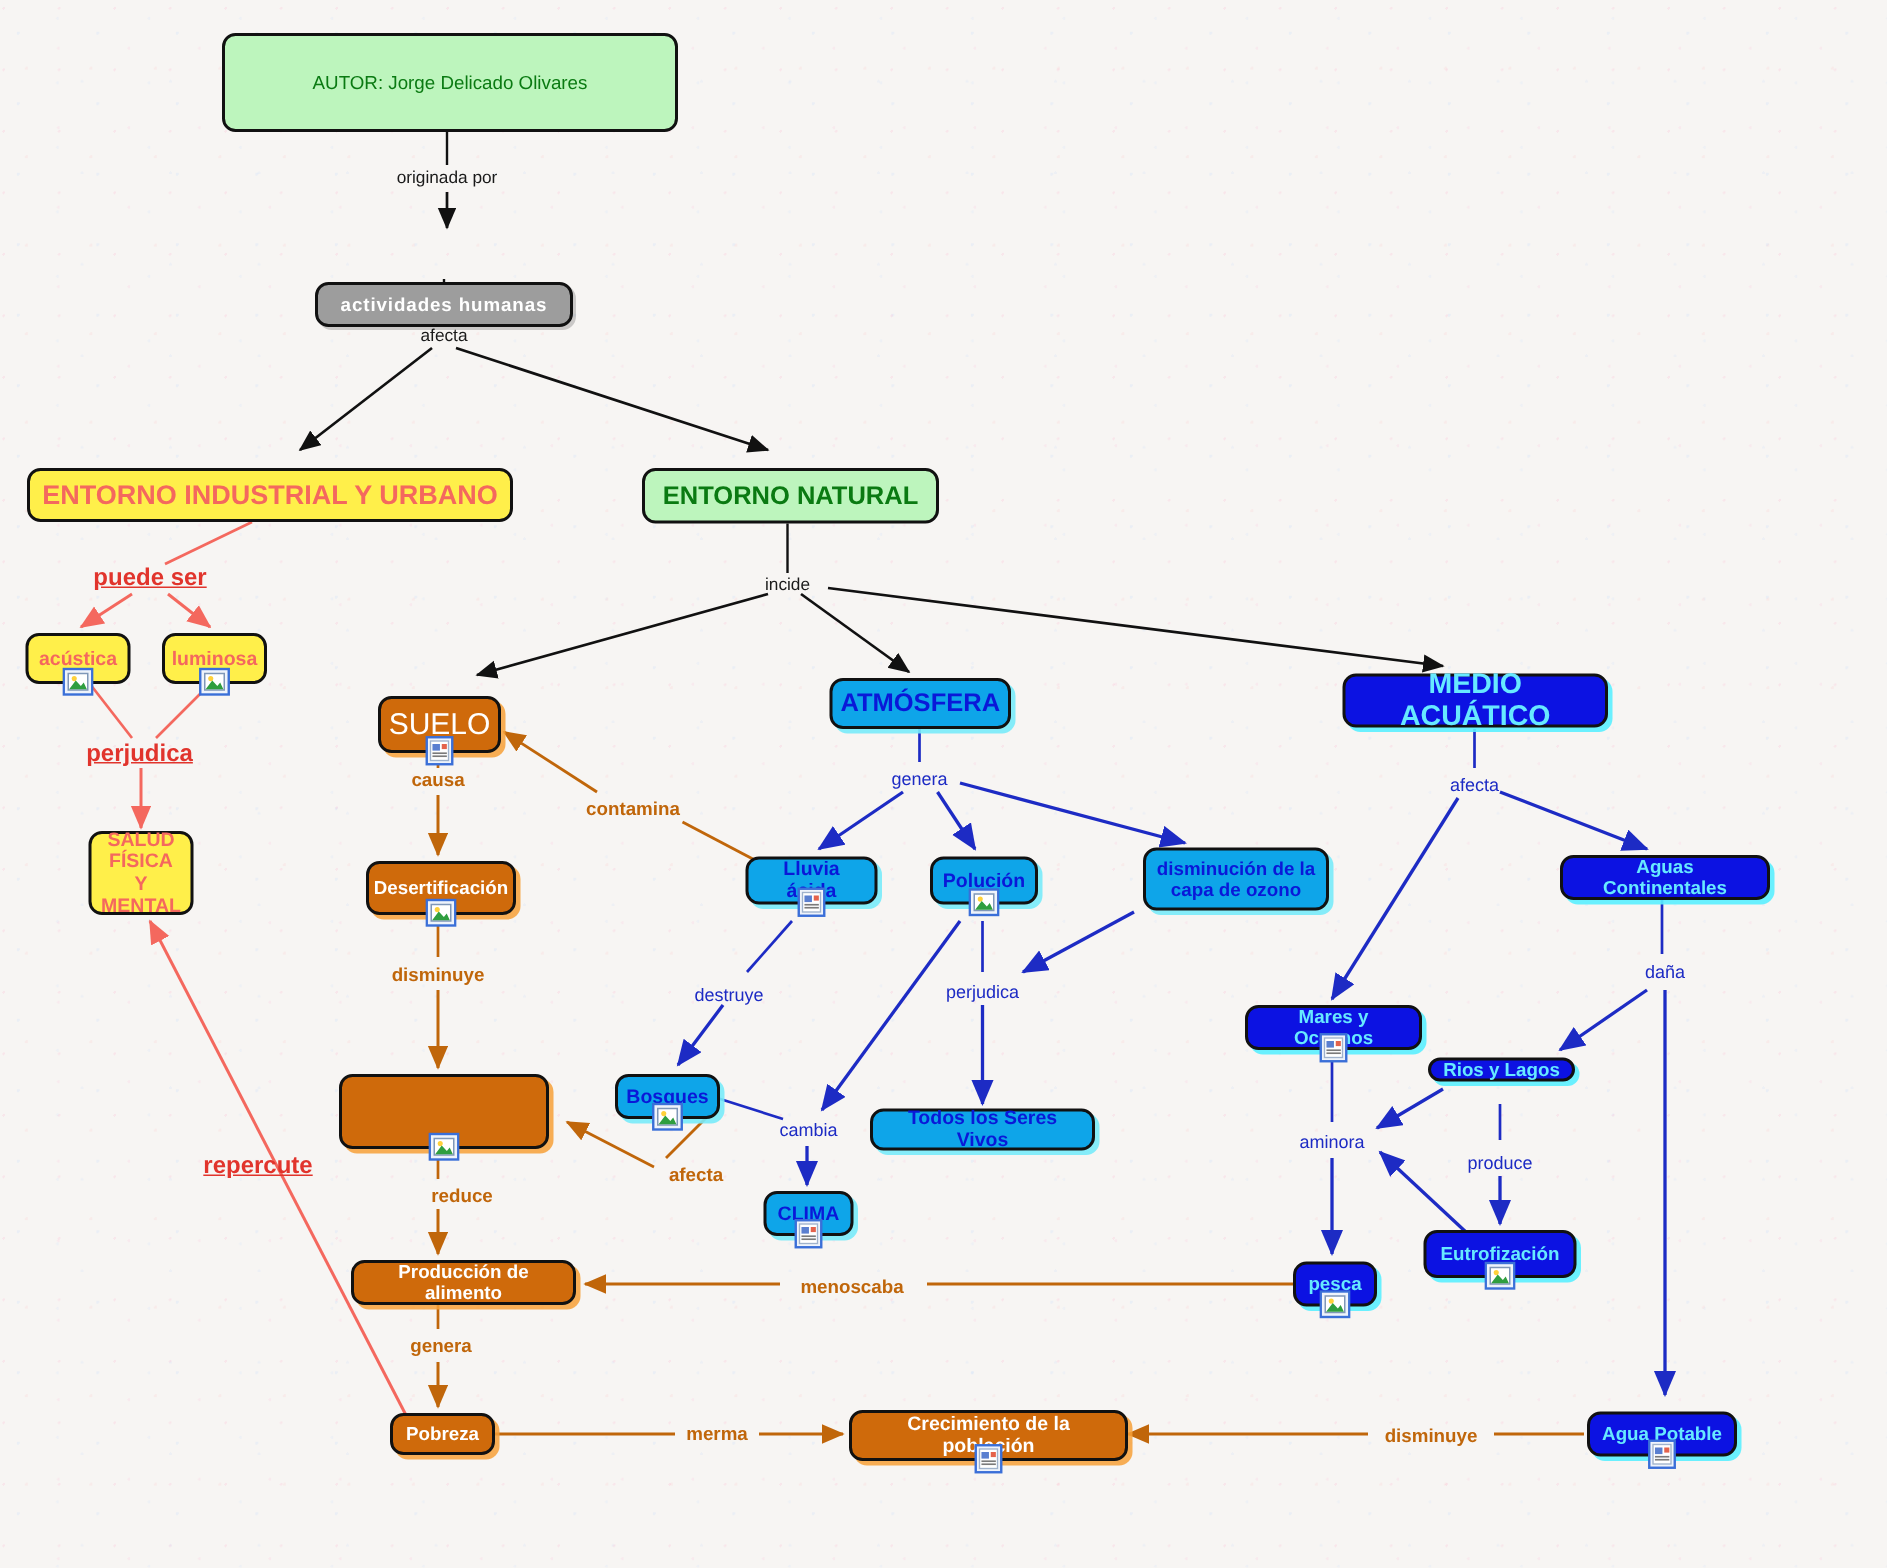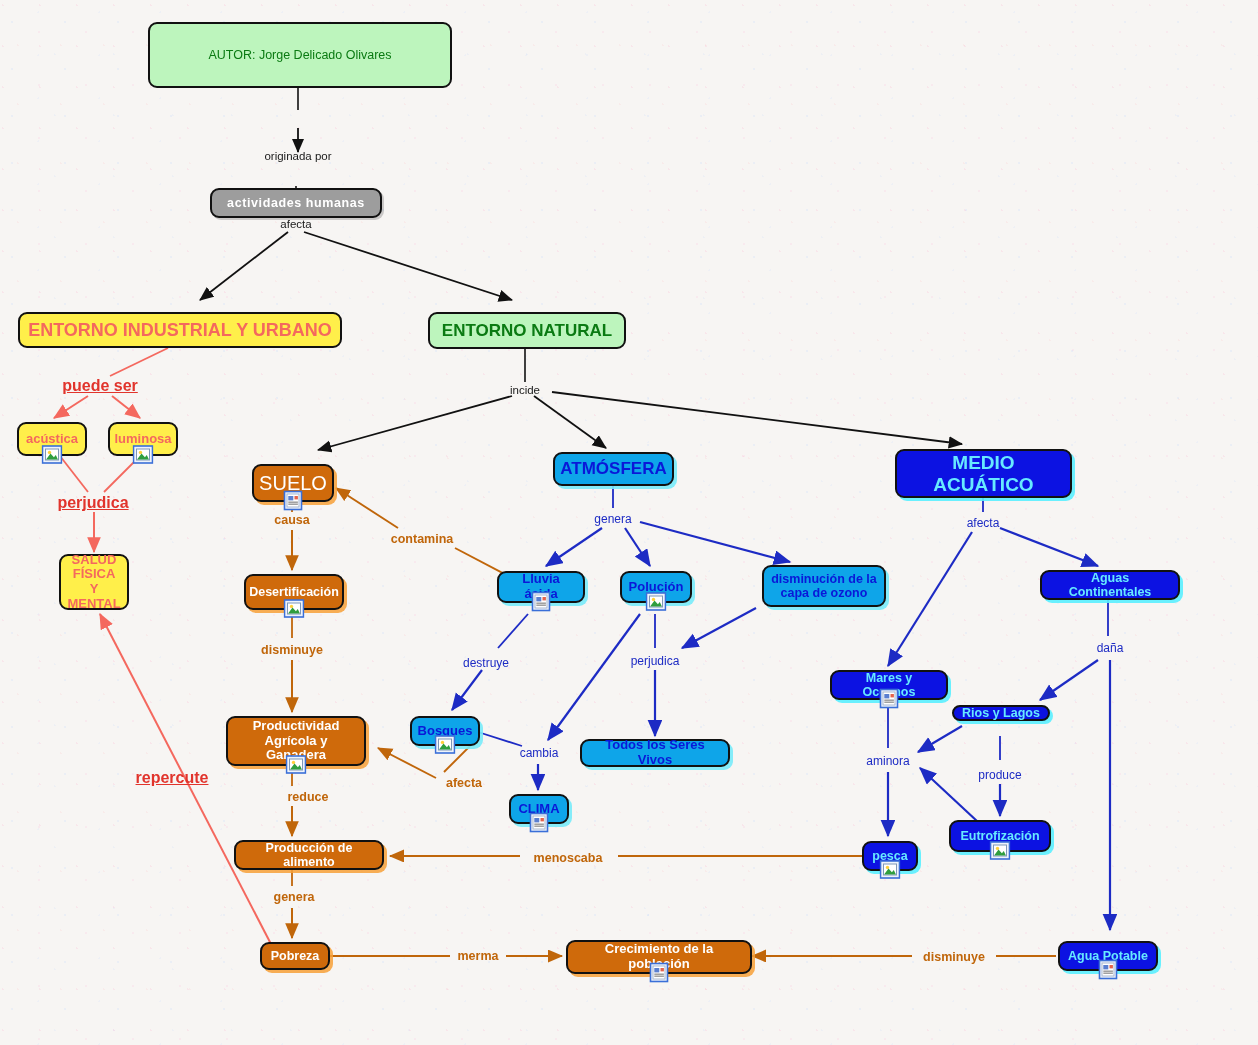--- a/index.html
+++ b/index.html
@@ -174,21 +174,21 @@
   <line x1="888" y1="772" x2="888" y2="836" stroke="#1d2bc4" stroke-width="2.2" marker-end="url(#ar-blue)"></line>
 
   <line x1="962" y1="726" x2="918" y2="752" stroke="#1d2bc4" stroke-width="2.2" marker-end="url(#ar-blue)"></line>
 
   <line x1="978" y1="822" x2="920" y2="768" stroke="#1d2bc4" stroke-width="2.2" marker-end="url(#ar-blue)"></line>
 
   <line x1="1000" y1="736" x2="1000" y2="760" stroke="#1d2bc4" stroke-width="1.8"></line>
   <line x1="1000" y1="784" x2="1000" y2="816" stroke="#1d2bc4" stroke-width="2.2" marker-end="url(#ar-blue)"></line>
 </svg>
 
-<div class="elabel el-black" style="left:298px;top:119px;margin-top:37px;">originada por</div>
+<div class="elabel el-black" style="left:298px;top:119px;">originada por</div>
 <div class="elabel el-black" style="left:296px;top:224px;">afecta</div>
 <div class="elabel el-red" style="left:100px;top:386px;">puede ser</div>
 <div class="elabel el-red" style="left:93px;top:503px;">perjudica</div>
 <div class="elabel el-red" style="left:172px;top:778px;">repercute</div>
 <div class="elabel el-black" style="left:525px;top:390px;">incide</div>
 
 <div class="elabel el-orange" style="left:292px;top:520px;">causa</div>
 <div class="elabel el-orange" style="left:422px;top:539px;">contamina</div>
 <div class="elabel el-orange" style="left:292px;top:650px;">disminuye</div>
 <div class="elabel el-orange" style="left:308px;top:797px;">reduce</div>
@@ -270,21 +270,20 @@
     <svg viewBox="0 0 21 21">
         <rect x="1" y="2" width="19" height="17" fill="#eef3fb" stroke="#3a6fd8" stroke-width="1.6"></rect>
         <rect x="4" y="5" width="13" height="11" fill="#ffffff" stroke="#7f97b8" stroke-width="1"></rect>
         <circle cx="8" cy="8.4" r="1.7" fill="#ffd13b"></circle>
         <path d="M4.6 15.5 L9 9.6 L12.4 13.3 L14.3 11 L16.4 15.5 z" fill="#2f9e3f"></path>
       </svg>
   </span>
 </div>
 
 <div class="node n-orange" style="left:226px;top:716px;width:140px;height:50px;font-size:13px;">
-  <span class="lbl">Productividad Agrícola y Ganadera</span>
   <span class="ic">
     <svg viewBox="0 0 21 21">
         <rect x="1" y="2" width="19" height="17" fill="#eef3fb" stroke="#3a6fd8" stroke-width="1.6"></rect>
         <rect x="4" y="5" width="13" height="11" fill="#ffffff" stroke="#7f97b8" stroke-width="1"></rect>
         <circle cx="8" cy="8.4" r="1.7" fill="#ffd13b"></circle>
         <path d="M4.6 15.5 L9 9.6 L12.4 13.3 L14.3 11 L16.4 15.5 z" fill="#2f9e3f"></path>
       </svg>
   </span>
 </div>
 
@@ -367,21 +366,21 @@
         <rect x="2" y="1.5" width="17" height="18" fill="#eef3fb" stroke="#3a6fd8" stroke-width="1.6"></rect>
         <rect x="4.5" y="4" width="12" height="13" fill="#ffffff" stroke="#9fb2cc" stroke-width="0.9"></rect>
         <rect x="5.8" y="6" width="5" height="4.4" fill="#5a7fd0"></rect>
         <rect x="12" y="6" width="3.4" height="3.4" fill="#e4634c"></rect>
         <rect x="5.8" y="11.6" width="9.6" height="1.1" fill="#7a7a7a"></rect>
         <rect x="5.8" y="13.6" width="9.6" height="1.1" fill="#7a7a7a"></rect>
       </svg>
   </span>
 </div>
 
-<div class="node n-blue" style="left:895px;top:449px;width:177px;height:49px;font-size:19px;">
+<div class="node n-blue" style="left:895px;top:449px;width:177px;height:36px;font-size:19px;">
   <span class="lbl">MEDIO ACUÁTICO</span>
 </div>
 
 <div class="node n-blue" style="left:1040px;top:570px;width:140px;height:30px;font-size:12.5px;">
   <span class="lbl">Aguas Continentales</span>
 </div>
 
 <div class="node n-blue" style="left:830px;top:670px;width:118px;height:30px;font-size:12.5px;">
   <span class="lbl">Mares y Oceanos</span>
   <span class="ic">

